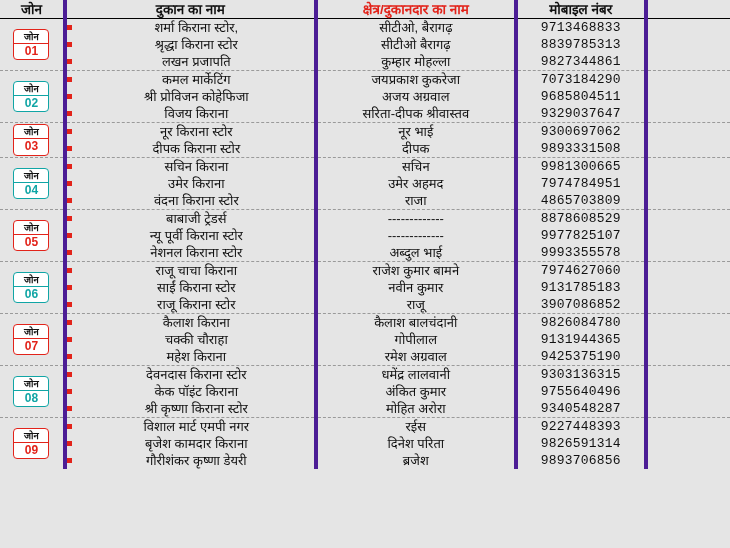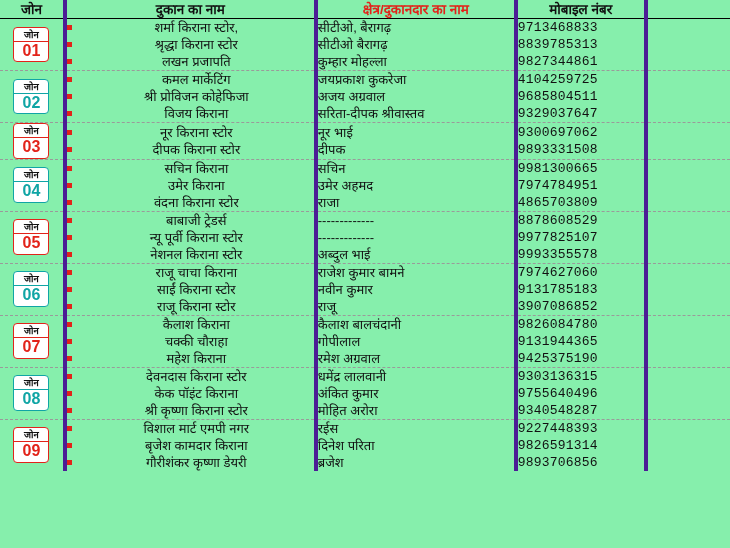--- a/index.html
+++ b/index.html
@@ -11,21 +11,21 @@
     height: 548px;
     background: #ffffff;
     font-family: "Liberation Sans", sans-serif;
     color: #111111;
     overflow: hidden;
   }
   .sheet {
     position: relative;
     width: 730px;
     height: 548px;
-    background: #86efac;
+    background: #e5e5e5;
   }
   table.zone-table {
     border-collapse: collapse;
     width: 730px;
     table-layout: fixed;
   }
   table.zone-table td, table.zone-table th {
     padding: 0;
     vertical-align: middle;
   }
@@ -70,21 +70,21 @@
   }
   .badge .b-top {
     font-size: 9.5px;
     font-weight: bold;
     color: #111;
     display: block;
     border-bottom: 1.2px solid #e2231a;
     padding-bottom: 1px;
   }
   .badge .b-num {
-    font-size: 16px;
+    font-size: 12px;
     font-weight: bold;
     color: #e2231a;
     display: block;
     padding-top: 1px;
   }
   .badge.teal { border-color: #10a5a5; }
   .badge.teal .b-top { border-bottom-color: #10a5a5; }
   .badge.teal .b-num { color: #10a5a5; }
 
   .cell-list {
@@ -106,20 +106,21 @@
     position: absolute;
     left: 0;
     top: 6px;
     width: 5px;
     height: 5px;
     background: #e2231a;
     display: block;
   }
   .owner-cell .line,
   .mobile-cell .line {
+    text-align: center;
   }
   .mobile-cell .line {
     font-family: Liberation Mono, monospace;
     letter-spacing: 0.2px;
   }
   .col-sep {
     border-left: 4px solid #4c1d95;
   }
 </style>
 </head>
@@ -168,21 +169,21 @@
             <div class="line shop-line"><span class="bullet"></span><span>कमल मार्केटिंग</span></div>
             <div class="line shop-line"><span class="bullet"></span><span>श्री प्रोविजन कोहेफिजा</span></div>
             <div class="line shop-line"><span class="bullet"></span><span>विजय किराना</span></div>
           </td>
           <td class="cell-list owner-cell col-sep">
             <div class="line">जयप्रकाश कुकरेजा</div>
             <div class="line">अजय अग्रवाल</div>
             <div class="line">सरिता-दीपक श्रीवास्तव</div>
           </td>
           <td class="cell-list mobile-cell col-sep">
-            <div class="line">4104259725</div>
+            <div class="line">7073184290</div>
             <div class="line">9685804511</div>
             <div class="line">9329037647</div>
           </td>
           <td class="col-sep"></td>
         </tr>
         <tr class="grp">
           <td class="badge-cell"><span class="badge"><span class="b-top">जोन</span><span class="b-num">03</span></span></td>
           <td class="cell-list col-sep">
             <div class="line shop-line"><span class="bullet"></span><span>नूर किराना स्टोर</span></div>
             <div class="line shop-line"><span class="bullet"></span><span>दीपक किराना स्टोर</span></div>

